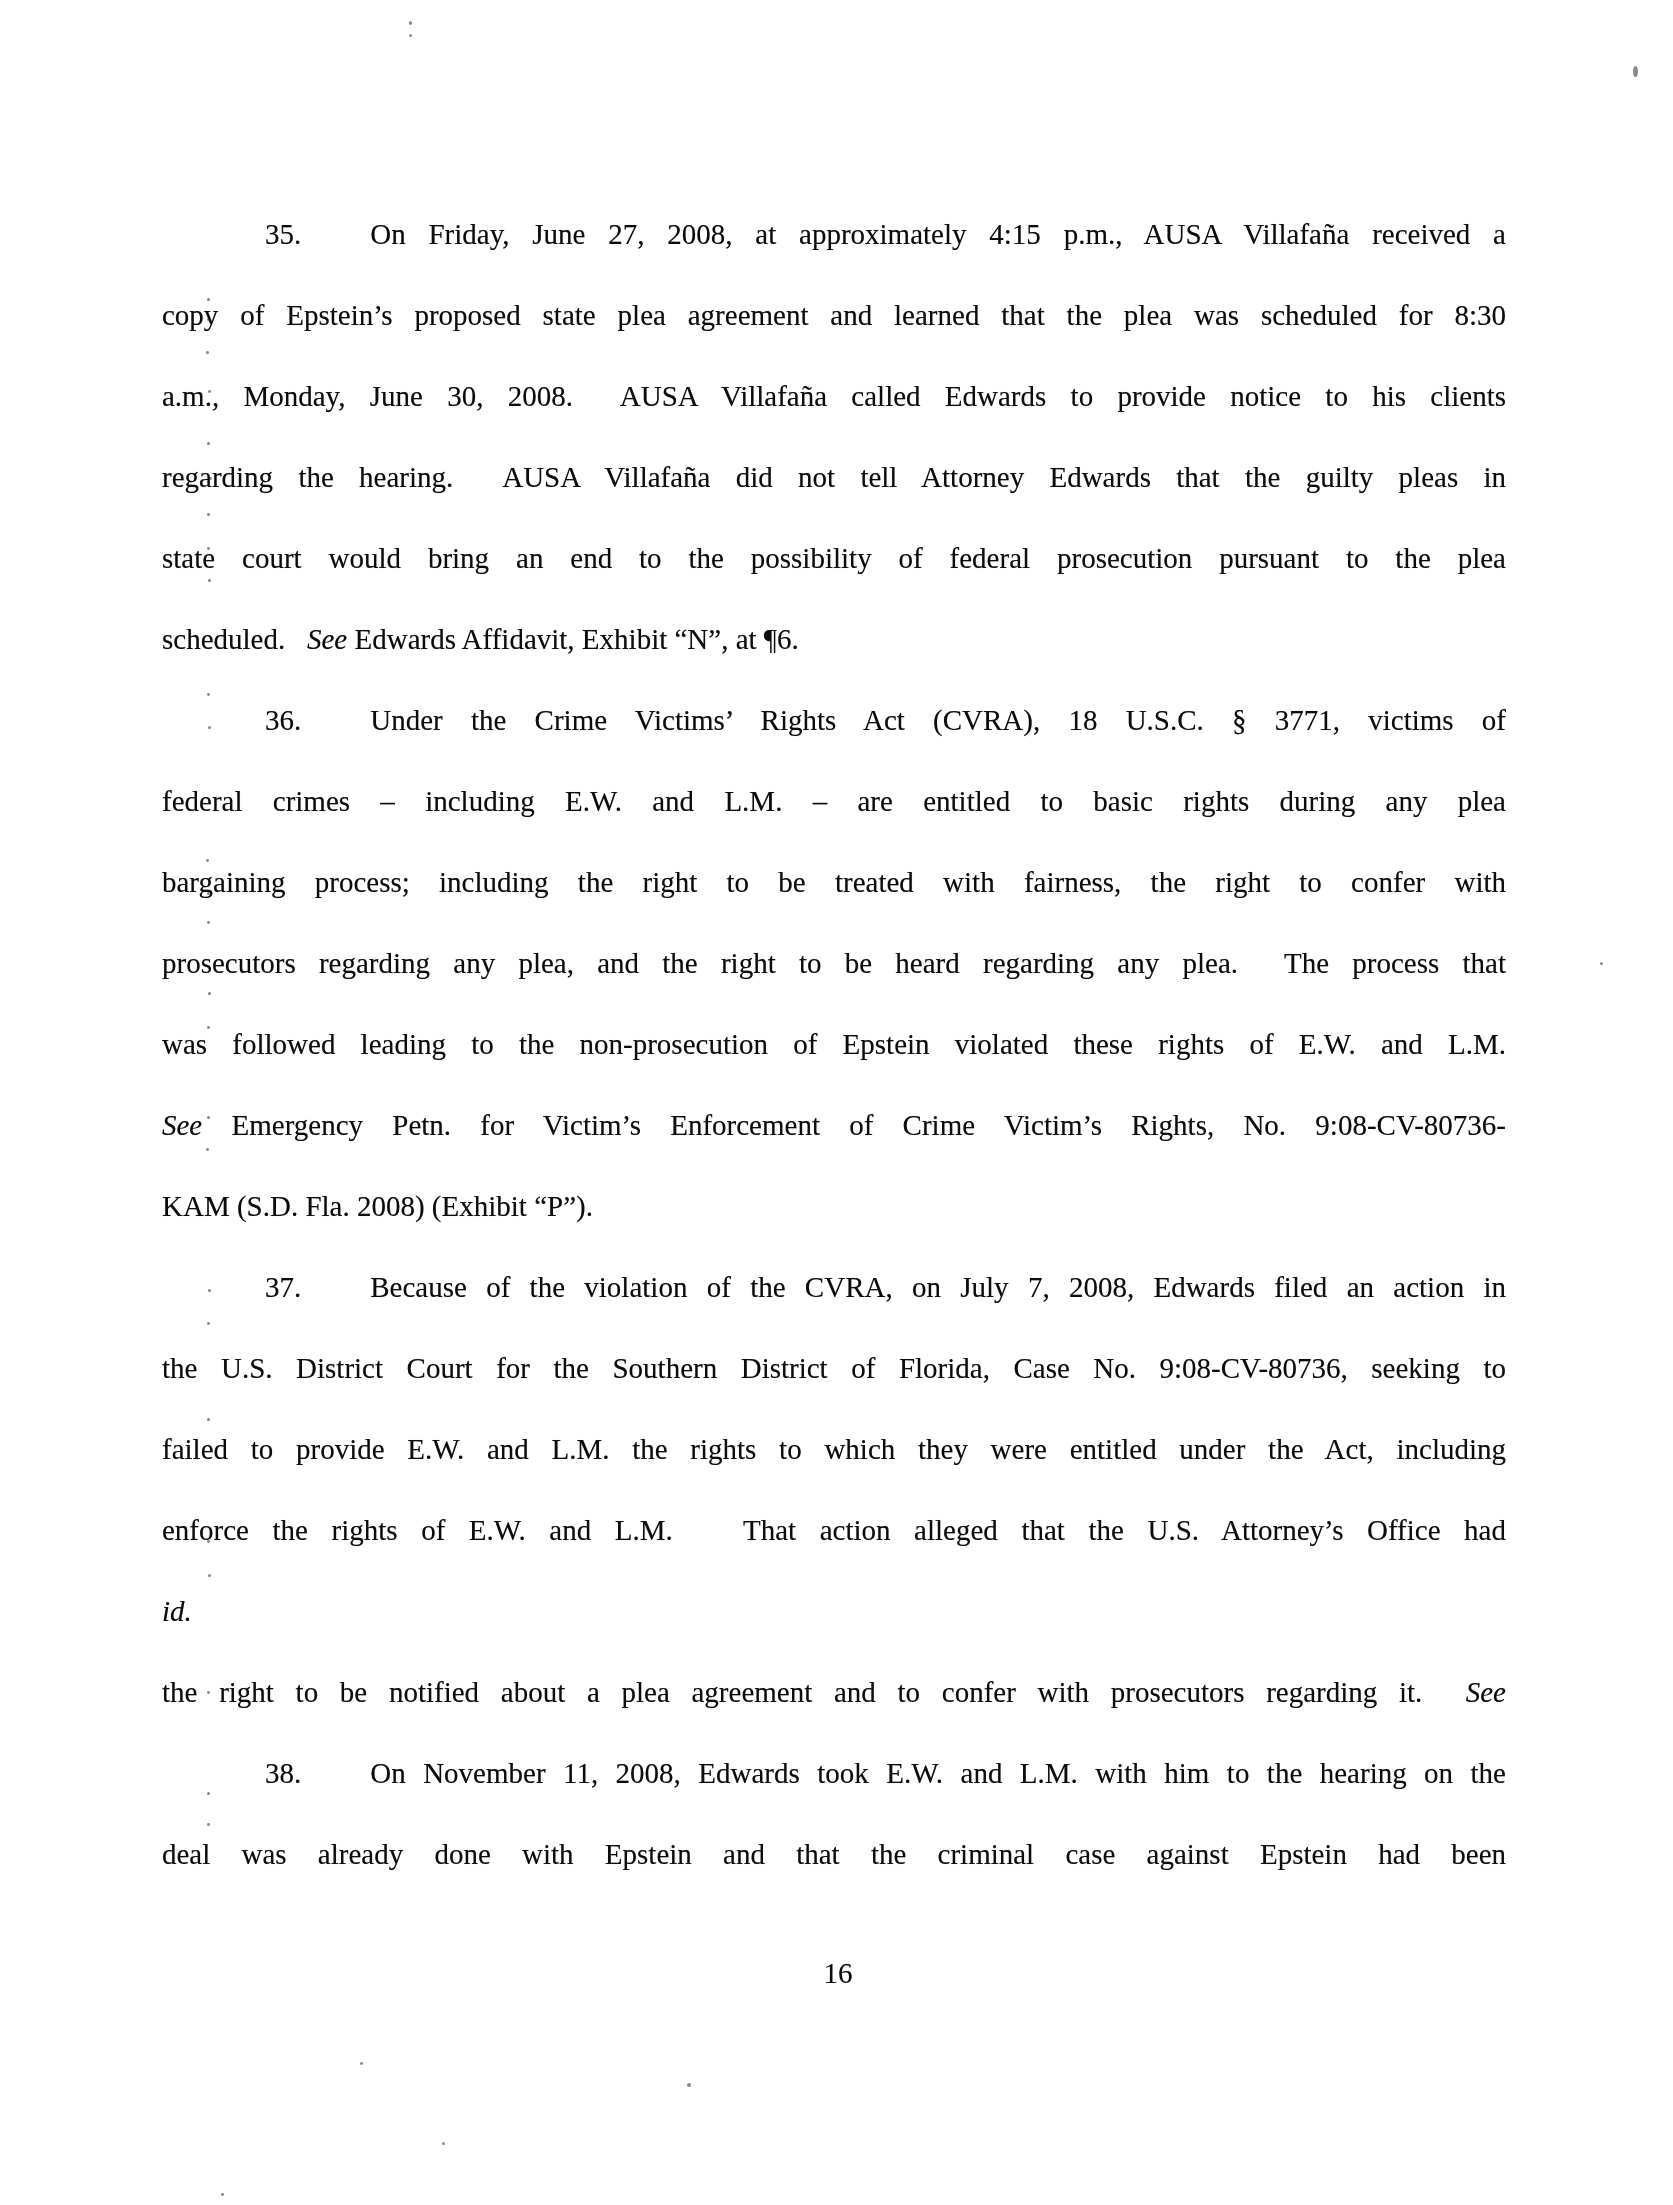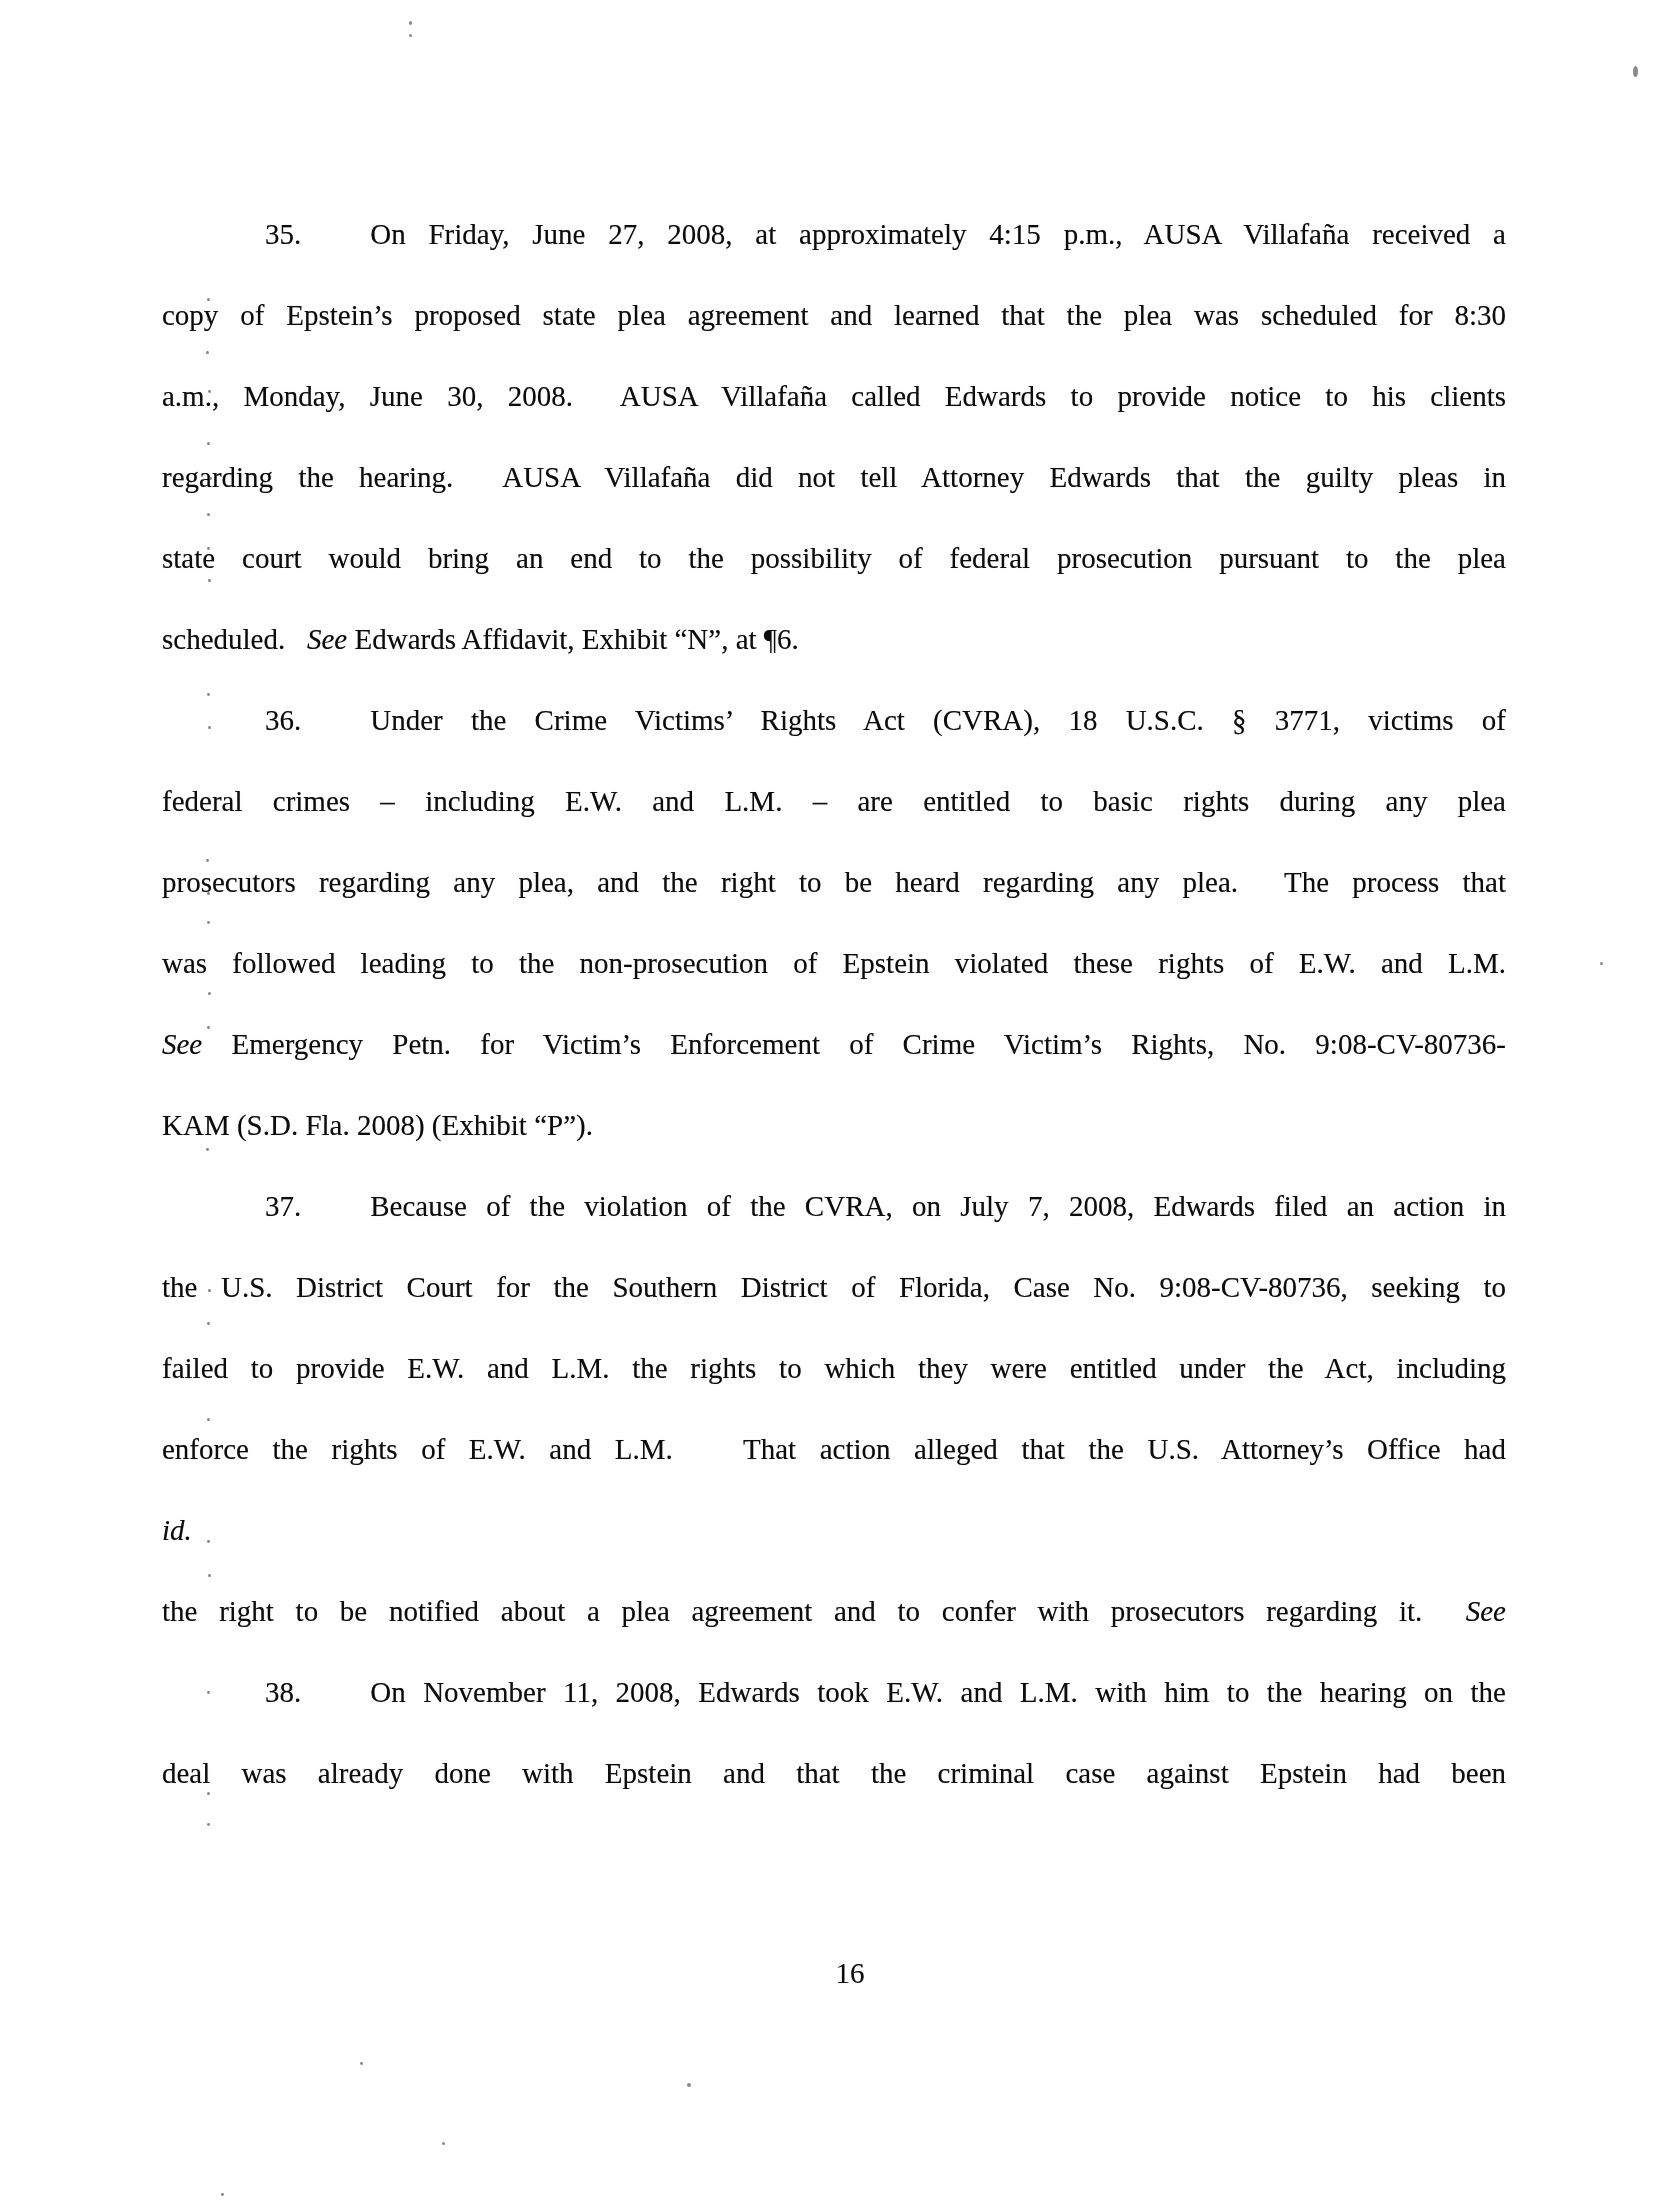--- a/index.html
+++ b/index.html
@@ -28,21 +28,21 @@
     text-shadow: 0 0 0.7px rgba(0,0,0,0.4);
   }
   .line.last {
     text-align-last: left;
   }
   .indent-spacer { display: inline-block; width: 103px; }
   .tab-spacer   { display: inline-block; width: 69px; }
   .italic { font-style: italic; }
   .page-number {
     position: absolute;
-    left: 178px;
+    left: 166px;
     top: 1933px;
     width: 1344px;
     text-align: center;
     font-size: 29px;
     line-height: 81px;
     text-shadow: 0 0 0.7px rgba(0,0,0,0.4);
   }
   .artifact {
     position: absolute;
     background: #2a2a2a;
@@ -55,20 +55,21 @@
 
 <div class="document-body">
     <div class="line"><span class="indent-spacer"></span><span class="para-num">35.</span><span class="tab-spacer"></span><span>On Friday, June 27, 2008, at approximately 4:15 p.m., AUSA Villafaña received a</span></div>
     <div class="line"><span>copy of Epstein’s proposed state plea agreement and learned that the plea was scheduled for 8:30</span></div>
     <div class="line"><span>a.m., Monday, June 30, 2008.  AUSA Villafaña called Edwards to provide notice to his clients</span></div>
     <div class="line"><span>regarding the hearing.  AUSA Villafaña did not tell Attorney Edwards that the guilty pleas in</span></div>
     <div class="line"><span>state court would bring an end to the possibility of federal prosecution pursuant to the plea</span></div>
     <div class="line last"><span>scheduled.   </span><span class="italic">See</span><span> Edwards Affidavit, Exhibit “N”, at ¶6.</span></div>
     <div class="line"><span class="indent-spacer"></span><span class="para-num">36.</span><span class="tab-spacer"></span><span>Under the Crime Victims’ Rights Act (CVRA), 18 U.S.C. § 3771, victims of</span></div>
     <div class="line"><span>federal crimes – including E.W. and L.M. – are entitled to basic rights during any plea</span></div>
+    <div class="line"><span>bargaining process; including the right to be treated with fairness, the right to confer with</span></div>
     <div class="line"><span>prosecutors regarding any plea, and the right to be heard regarding any plea.  The process that</span></div>
     <div class="line"><span>was followed leading to the non-prosecution of Epstein violated these rights of E.W. and L.M.</span></div>
     <div class="line"><span class="italic">See</span><span> Emergency Petn. for Victim’s Enforcement of Crime Victim’s Rights, No. 9:08-CV-80736-</span></div>
     <div class="line last"><span>KAM (S.D. Fla. 2008) (Exhibit “P”).</span></div>
     <div class="line"><span class="indent-spacer"></span><span class="para-num">37.</span><span class="tab-spacer"></span><span>Because of the violation of the CVRA, on July 7, 2008, Edwards filed an action in</span></div>
     <div class="line"><span>the U.S. District Court for the Southern District of Florida, Case No. 9:08-CV-80736, seeking to</span></div>
     <div class="line"><span>failed to provide E.W. and L.M. the rights to which they were entitled under the Act, including</span></div>
     <div class="line"><span>enforce the rights of E.W. and L.M.   That action alleged that the U.S. Attorney’s Office had</span></div>
     <div class="line last"><span class="italic">id.</span></div>
     <div class="line"><span>the right to be notified about a plea agreement and to confer with prosecutors regarding it.  </span><span class="italic">See</span></div>

